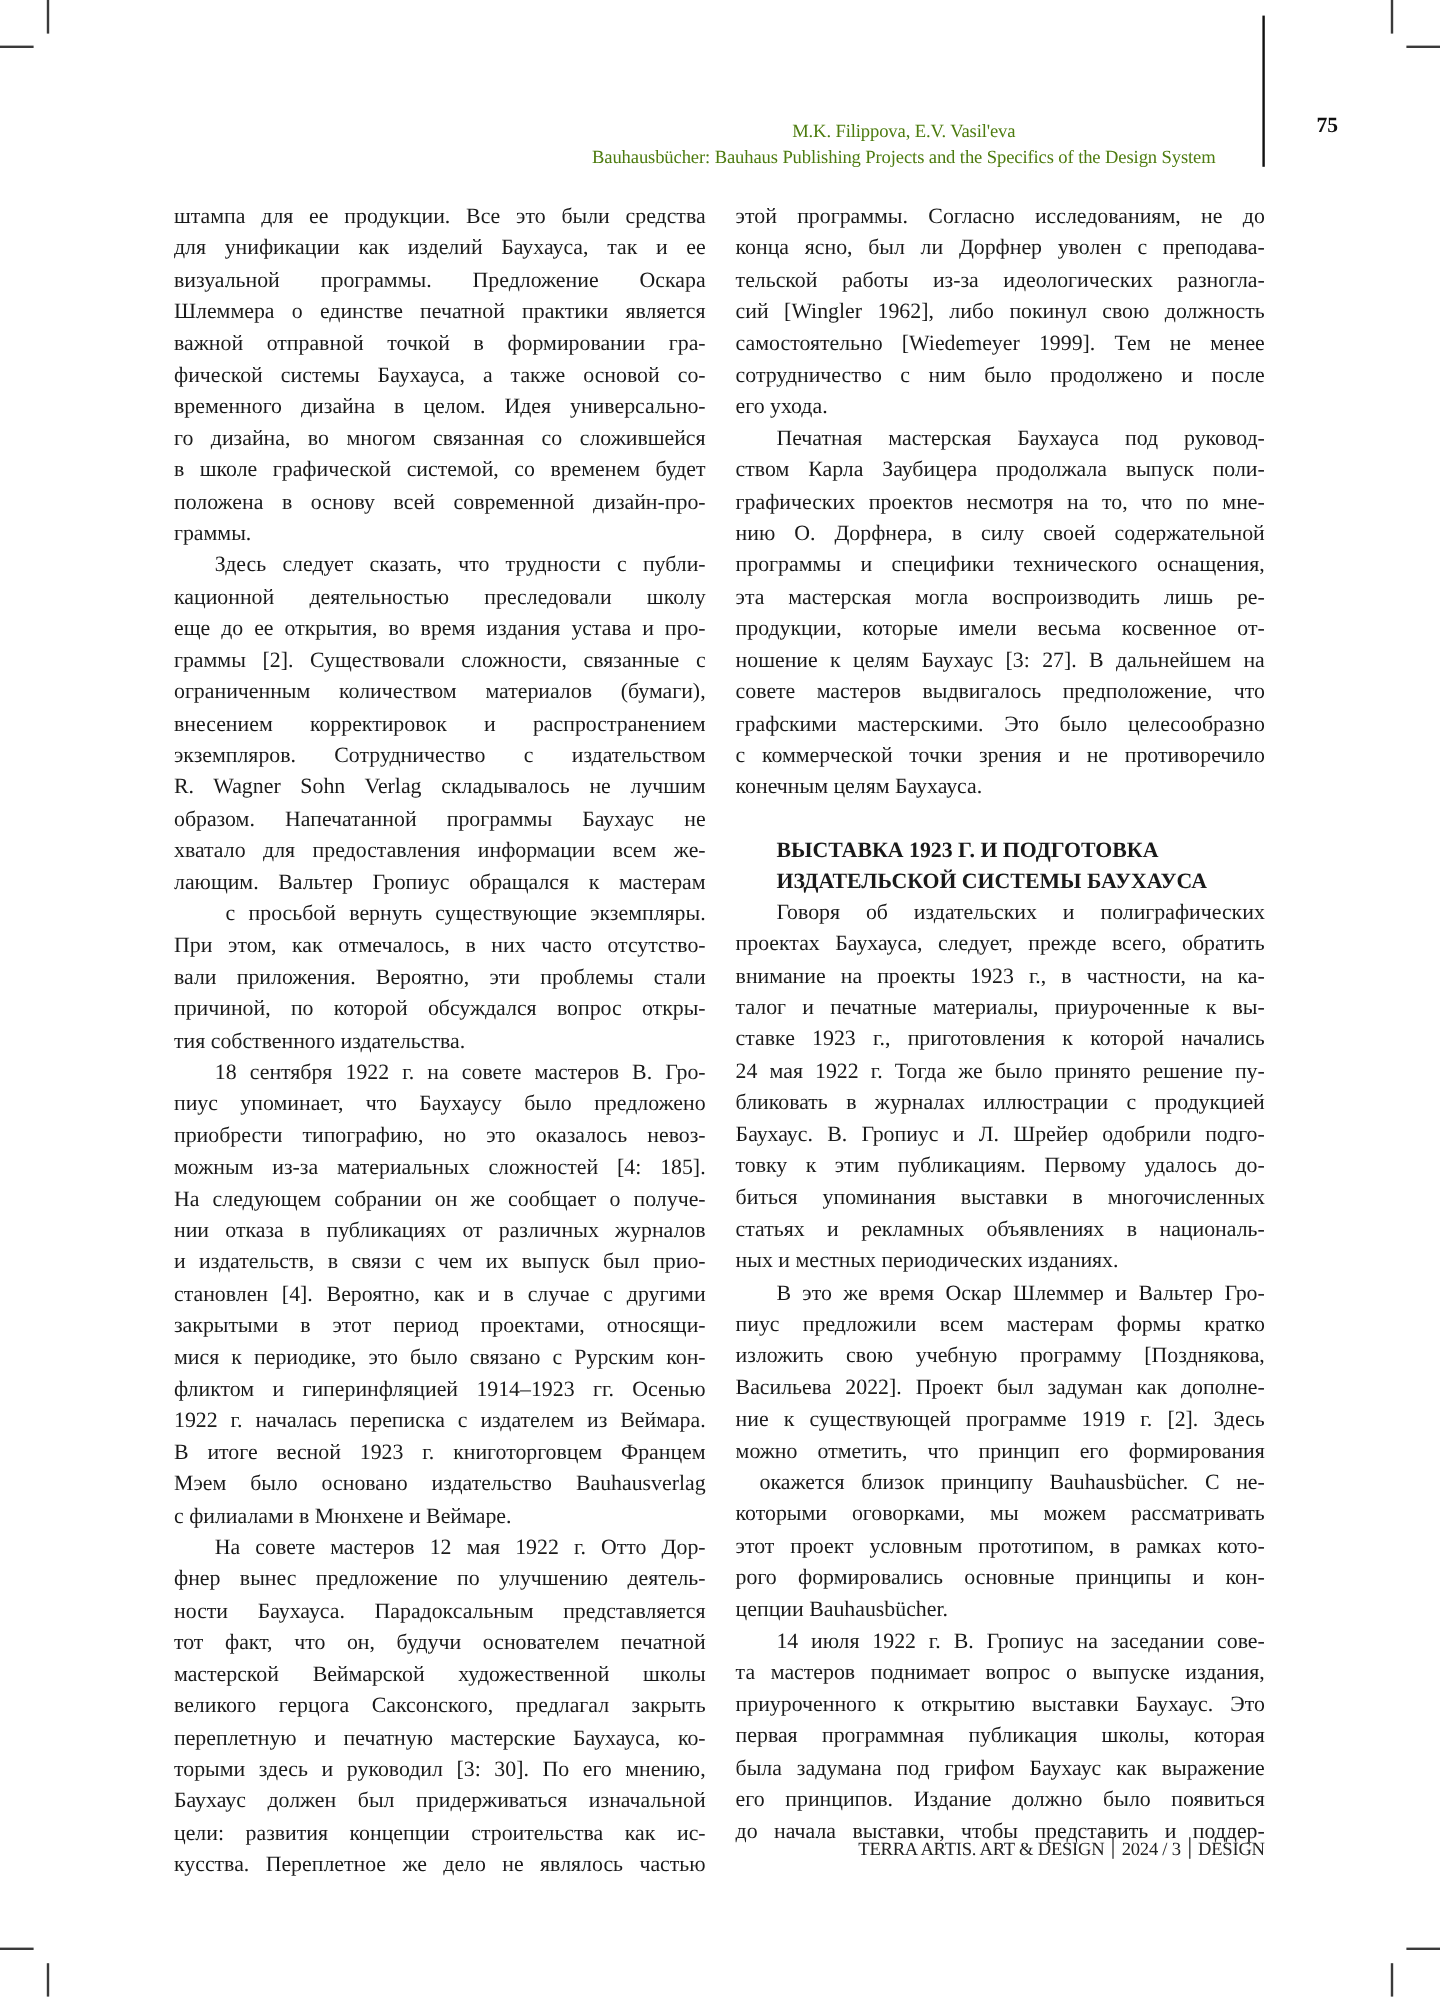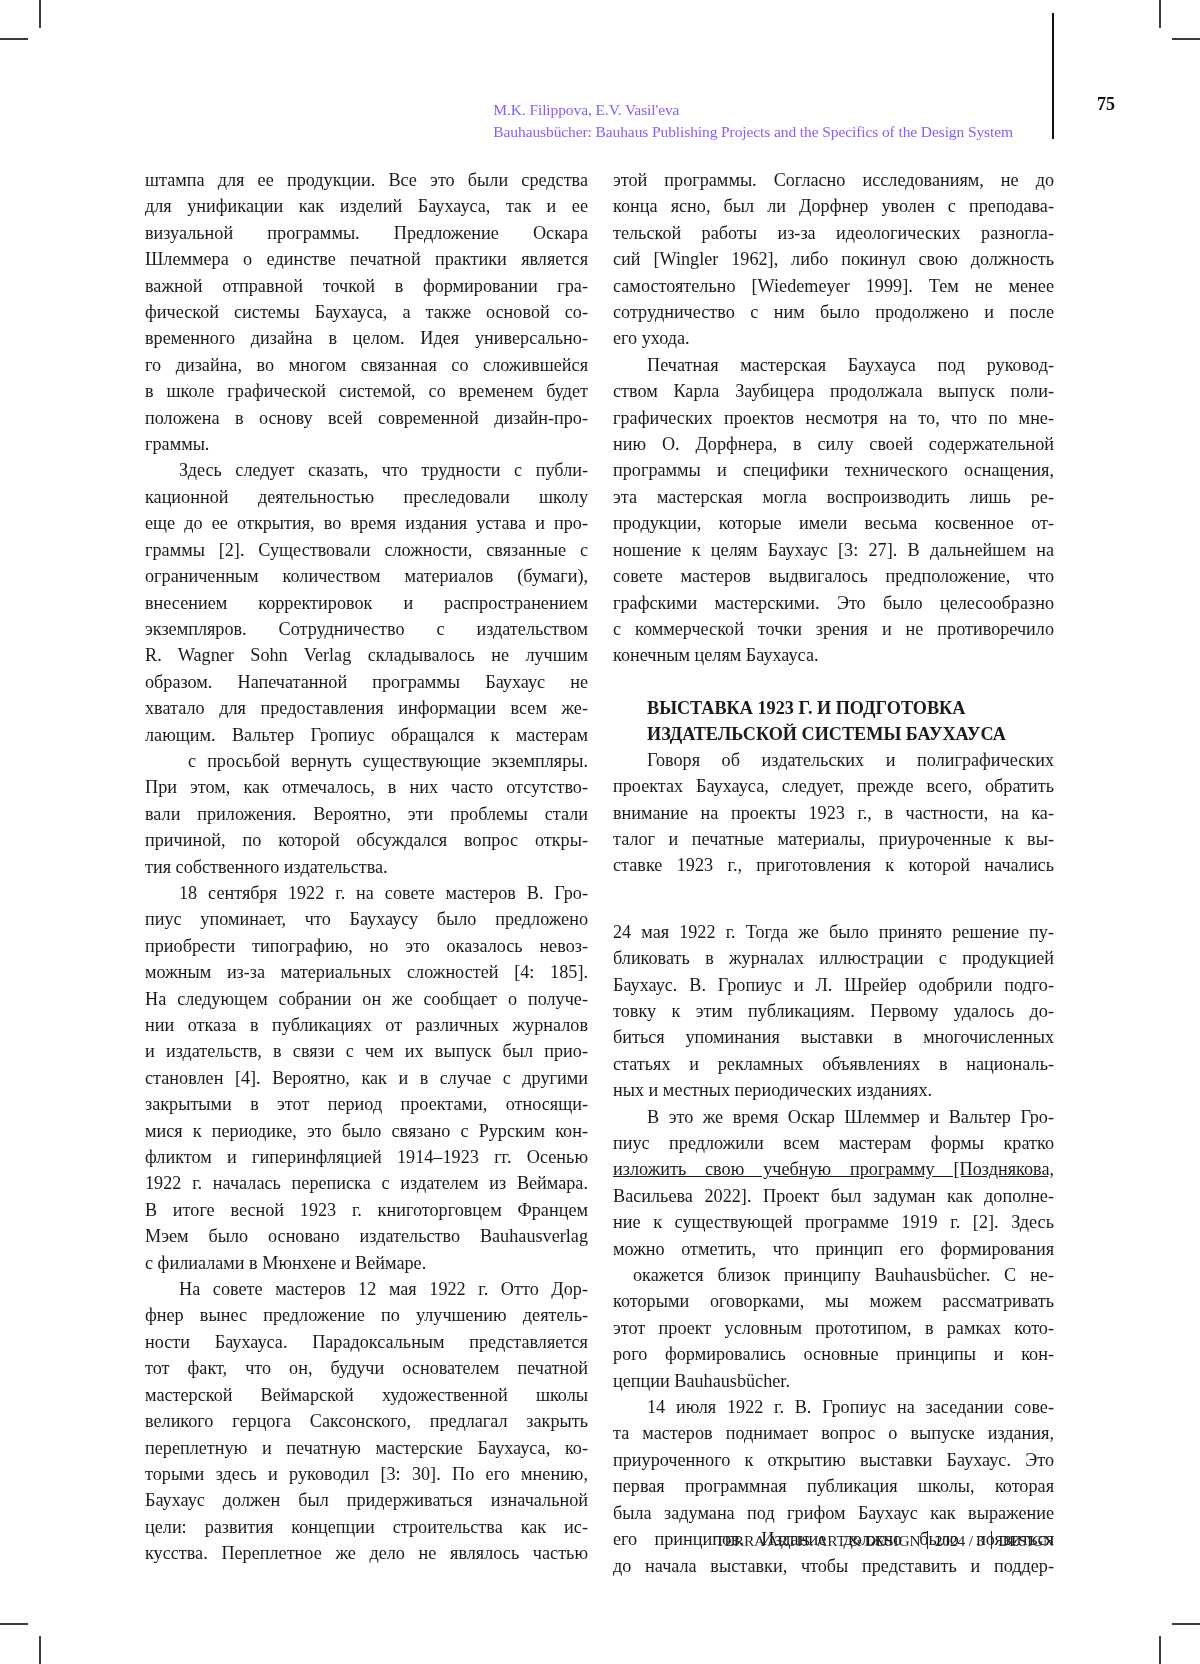--- a/index.html
+++ b/index.html
@@ -1,19 +1,19 @@
 <!DOCTYPE html>
 <html><head>
 <meta charset="utf-8">
 <style>
   html, body { margin: 0; padding: 0; background: #ffffff; }
   body { width: 1200px; height: 1664px; position: relative; overflow: hidden; color: #1a1a1a; font-family: "Liberation Serif", "DejaVu Serif", serif; }
   .crop { position: absolute; background: #3a3a3a; }
   .rule-v { position: absolute; left: 1052px; top: 13px; width: 2px; height: 126px; background: #111; }
-  .running-head { position: absolute; right: 187px; top: 99px; text-align: left; font-size: 15.5px; line-height: 22px; color: #8b5cf6; letter-spacing: -0.1px; }
+  .running-head { position: absolute; right: 187px; top: 99px; text-align: center; font-size: 15.5px; line-height: 22px; color: #4d7c0f; letter-spacing: -0.1px; }
   .page-number { position: absolute; left: 1097px; top: 94px; font-size: 18px; font-weight: bold; color: #111; }
   .column { position: absolute; top: 167px; width: 443px; font-size: 18.2px; line-height: 26.4px; text-align: justify; hyphens: manual; }
   .col-left { left: 145px; }
   .col-right { left: 613px; width: 441px; }
   .column p { margin: 0; }
   .column p.indent { text-indent: 34px; }
   .line { display: block; text-align: justify; text-align-last: justify; white-space: nowrap; }
   .line.last { text-align-last: left; }
   .heading { margin: 26px 0 0 34px !important; font-weight: bold; font-size: 18.2px; line-height: 26px; text-align: left; text-transform: uppercase; }
   .footer { position: absolute; right: 146px; top: 1531px; font-size: 15.5px; color: #222; letter-spacing: -0.2px; }
@@ -132,32 +132,32 @@
     <span class="line last" style="white-space:nowrap">ВЫСТАВКА 1923 Г. И ПОДГОТОВКА</span>
     <span class="line last" style="white-space:nowrap">ИЗДАТЕЛЬСКОЙ СИСТЕМЫ БАУХАУСА</span>
   </p>
   <div id="right-after">
       <p class="indent" style="text-indent: 0px;">
         <span class="line" style="padding-left: 34px; white-space: nowrap; display: block;">Говоря об издательских и полиграфических</span>
         <span class="line" style="white-space: nowrap; display: block;">проектах Баухауса, следует, прежде всего, обратить</span>
         <span class="line" style="white-space: nowrap; display: block;">внимание на проекты 1923 г., в частности, на ка-</span>
         <span class="line" style="white-space: nowrap; display: block;">талог и печатные материалы, приуроченные к вы-</span>
         <span class="line" style="white-space: nowrap; display: block;">ставке 1923 г., приготовления к которой начались</span>
-        <span class="line" style="white-space: nowrap; display: block; margin-top: 40px;">24 мая 1922 г. Тогда же было принято решение пу-</span>
+        <span class="line" style="white-space: nowrap; display: block;">24 мая 1922 г. Тогда же было принято решение пу-</span>
         <span class="line" style="white-space: nowrap; display: block;">бликовать в журналах иллюстрации с продукцией</span>
         <span class="line" style="white-space: nowrap; display: block;">Баухаус. В. Гропиус и Л. Шрейер одобрили подго-</span>
         <span class="line" style="white-space: nowrap; display: block;">товку к этим публикациям. Первому удалось до-</span>
         <span class="line" style="white-space: nowrap; display: block;">биться упоминания выставки в многочисленных</span>
         <span class="line" style="white-space: nowrap; display: block;">статьях и рекламных объявлениях в националь-</span>
         <span class="line last">ных и местных периодических изданиях.</span>
       </p>
       <p class="indent" style="text-indent: 0px;">
         <span class="line" style="padding-left: 34px; white-space: nowrap; display: block;">В это же время Оскар Шлеммер и Вальтер Гро-</span>
         <span class="line" style="white-space: nowrap; display: block;">пиус предложили всем мастерам формы кратко</span>
-        <span class="line" style="white-space: nowrap; display: block; text-decoration: underline;">изложить свою учебную программу [Позднякова,</span>
+        <span class="line" style="white-space: nowrap; display: block;">изложить свою учебную программу [Позднякова,</span>
         <span class="line" style="white-space: nowrap; display: block;">Васильева 2022]. Проект был задуман как дополне-</span>
         <span class="line" style="white-space: nowrap; display: block;">ние к существующей программе 1919 г. [2]. Здесь</span>
         <span class="line" style="white-space: nowrap; display: block;">можно отметить, что принцип его формирования</span>
         <span class="line" style="white-space: nowrap; display: block; margin-left: 20px;">окажется близок принципу Bauhausbücher. С не-</span>
         <span class="line" style="white-space: nowrap; display: block;">которыми оговорками, мы можем рассматривать</span>
         <span class="line" style="white-space: nowrap; display: block;">этот проект условным прототипом, в рамках кото-</span>
         <span class="line" style="white-space: nowrap; display: block;">рого формировались основные принципы и кон-</span>
         <span class="line last">цепции Bauhausbücher.</span>
       </p>
       <p class="indent" style="text-indent: 0px;">

